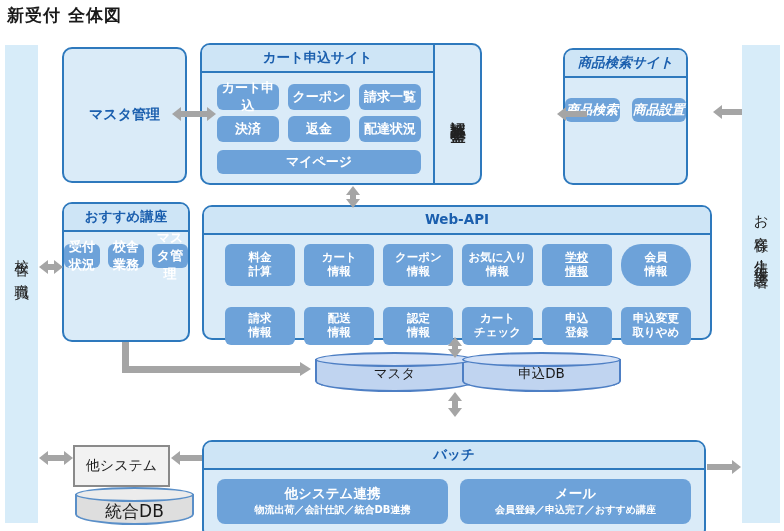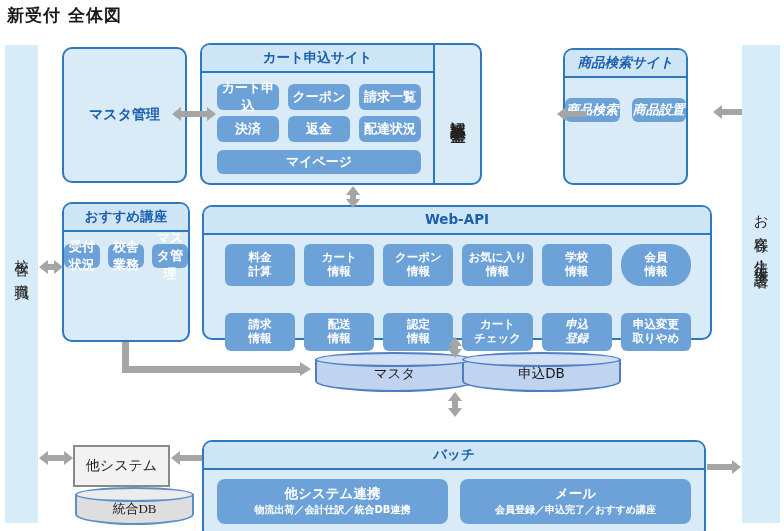--- a/index.html
+++ b/index.html
@@ -33,21 +33,21 @@
   .cart-full{margin:4px 12px 3px 15px;height:24px;}
   .auth-col{width:45px;border-left:2px solid #2e79bd;display:flex;align-items:center;justify-content:center;
             border-radius:0 8px 8px 0;}
   .auth-col .vtext{padding:0;font-size:15px;font-weight:bold;letter-spacing:2px;color:#222;}
 
   
   .stack{display:flex;flex-direction:row;align-items:center;}
   .stack .btn{width:85px;height:24px;}
 
   
-  .api-grid{display:grid;grid-template-columns:repeat(6,1fr);gap:27px 9px;margin:9px 19px 0 21px;}
+  .api-grid{display:grid;grid-template-columns:repeat(6,1fr);gap:21px 9px;margin:9px 19px 0 21px;}
   .api-grid .btn{white-space:pre-line;font-size:11.5px;line-height:1.2;height:42px;}
   .api-grid .row2{height:38px;}
 
   
   .jobs{display:flex;gap:12px;margin:9px 13px 0 13px;}
   .job{flex:1;background:#6da2d9;border-radius:8px;color:#fff;text-align:center;padding:6px 0 7px 0;}
   .job-title{font-size:13.5px;font-weight:bold;line-height:1.3;}
   .job-sub{font-size:10px;font-weight:bold;line-height:1.4;}
 
   
@@ -138,33 +138,33 @@
     <div class="panel-header">Web-API</div>
     <div class="api-grid">
       <div class="btn" style="white-space: pre-line;">料金
 計算</div>
       <div class="btn" style="white-space: pre-line;">カート
 情報</div>
       <div class="btn" style="white-space: pre-line;">クーポン
 情報</div>
       <div class="btn" style="white-space: pre-line;">お気に入り
 情報</div>
-      <div class="btn" style="white-space: pre-line;">学校
+      <div class="btn" style="white-space: pre-line; text-decoration: underline;">学校
 情報</div>
       <div class="btn" style="white-space: pre-line; border-radius: 20px;">会員
 情報</div>
       <div class="btn row2" style="white-space: pre-line;">請求
 情報</div>
       <div class="btn row2" style="white-space: pre-line;">配送
 情報</div>
       <div class="btn row2" style="white-space: pre-line;">認定
 情報</div>
       <div class="btn row2" style="white-space: pre-line;">カート
 チェック</div>
-      <div class="btn row2" style="white-space: pre-line; font-style: italic;">申込
+      <div class="btn row2" style="white-space: pre-line;">申込
 登録</div>
       <div class="btn row2" style="white-space: pre-line;">申込変更
 取りやめ</div>
     </div>
   </div>
 
   <div class="cyl" style="left:315px;top:352px;width:135px;height:40px;">
     <div class="cyl-top"></div>
     <div class="cyl-body"></div>
     <div class="cyl-label">マスタ</div>
@@ -188,21 +188,21 @@
       </div>
     </div>
   </div>
 
   <div class="graybox" style="left:73px;top:445px;width:97px;height:42px;">
     <span>他システム</span>
   </div>
   <div class="cyl gray" style="left:75px;top:487px;width:95px;height:38px;">
     <div class="cyl-top"></div>
     <div class="cyl-body"></div>
-    <div class="cyl-label" style="font-size:13px;font-family:Liberation Serif, serif;">統合DB</div>
+    <div class="cyl-label" style="font-size:17px;">統合DB</div>
   </div>
 
   <div class="arr-h hl hr" style="left:181px;top:111px;width:26px;"></div>
   <div class="arr-h hl" style="left:566px;top:111px;width:21px;"></div>
   <div class="arr-h hl" style="left:722px;top:109px;width:20px;"></div>
   <div class="arr-v ht hb" style="left:350px;top:195px;height:4px;"></div>
   <div class="arr-h hl hr" style="left:48px;top:264px;width:6px;"></div>
   <div class="arr-v ht hb" style="left:452px;top:346px;height:3px;"></div>
   <div class="arr-v ht hb" style="left:452px;top:401px;height:7px;"></div>
   <div class="arr-h hl hr" style="left:48px;top:455px;width:16px;"></div>

